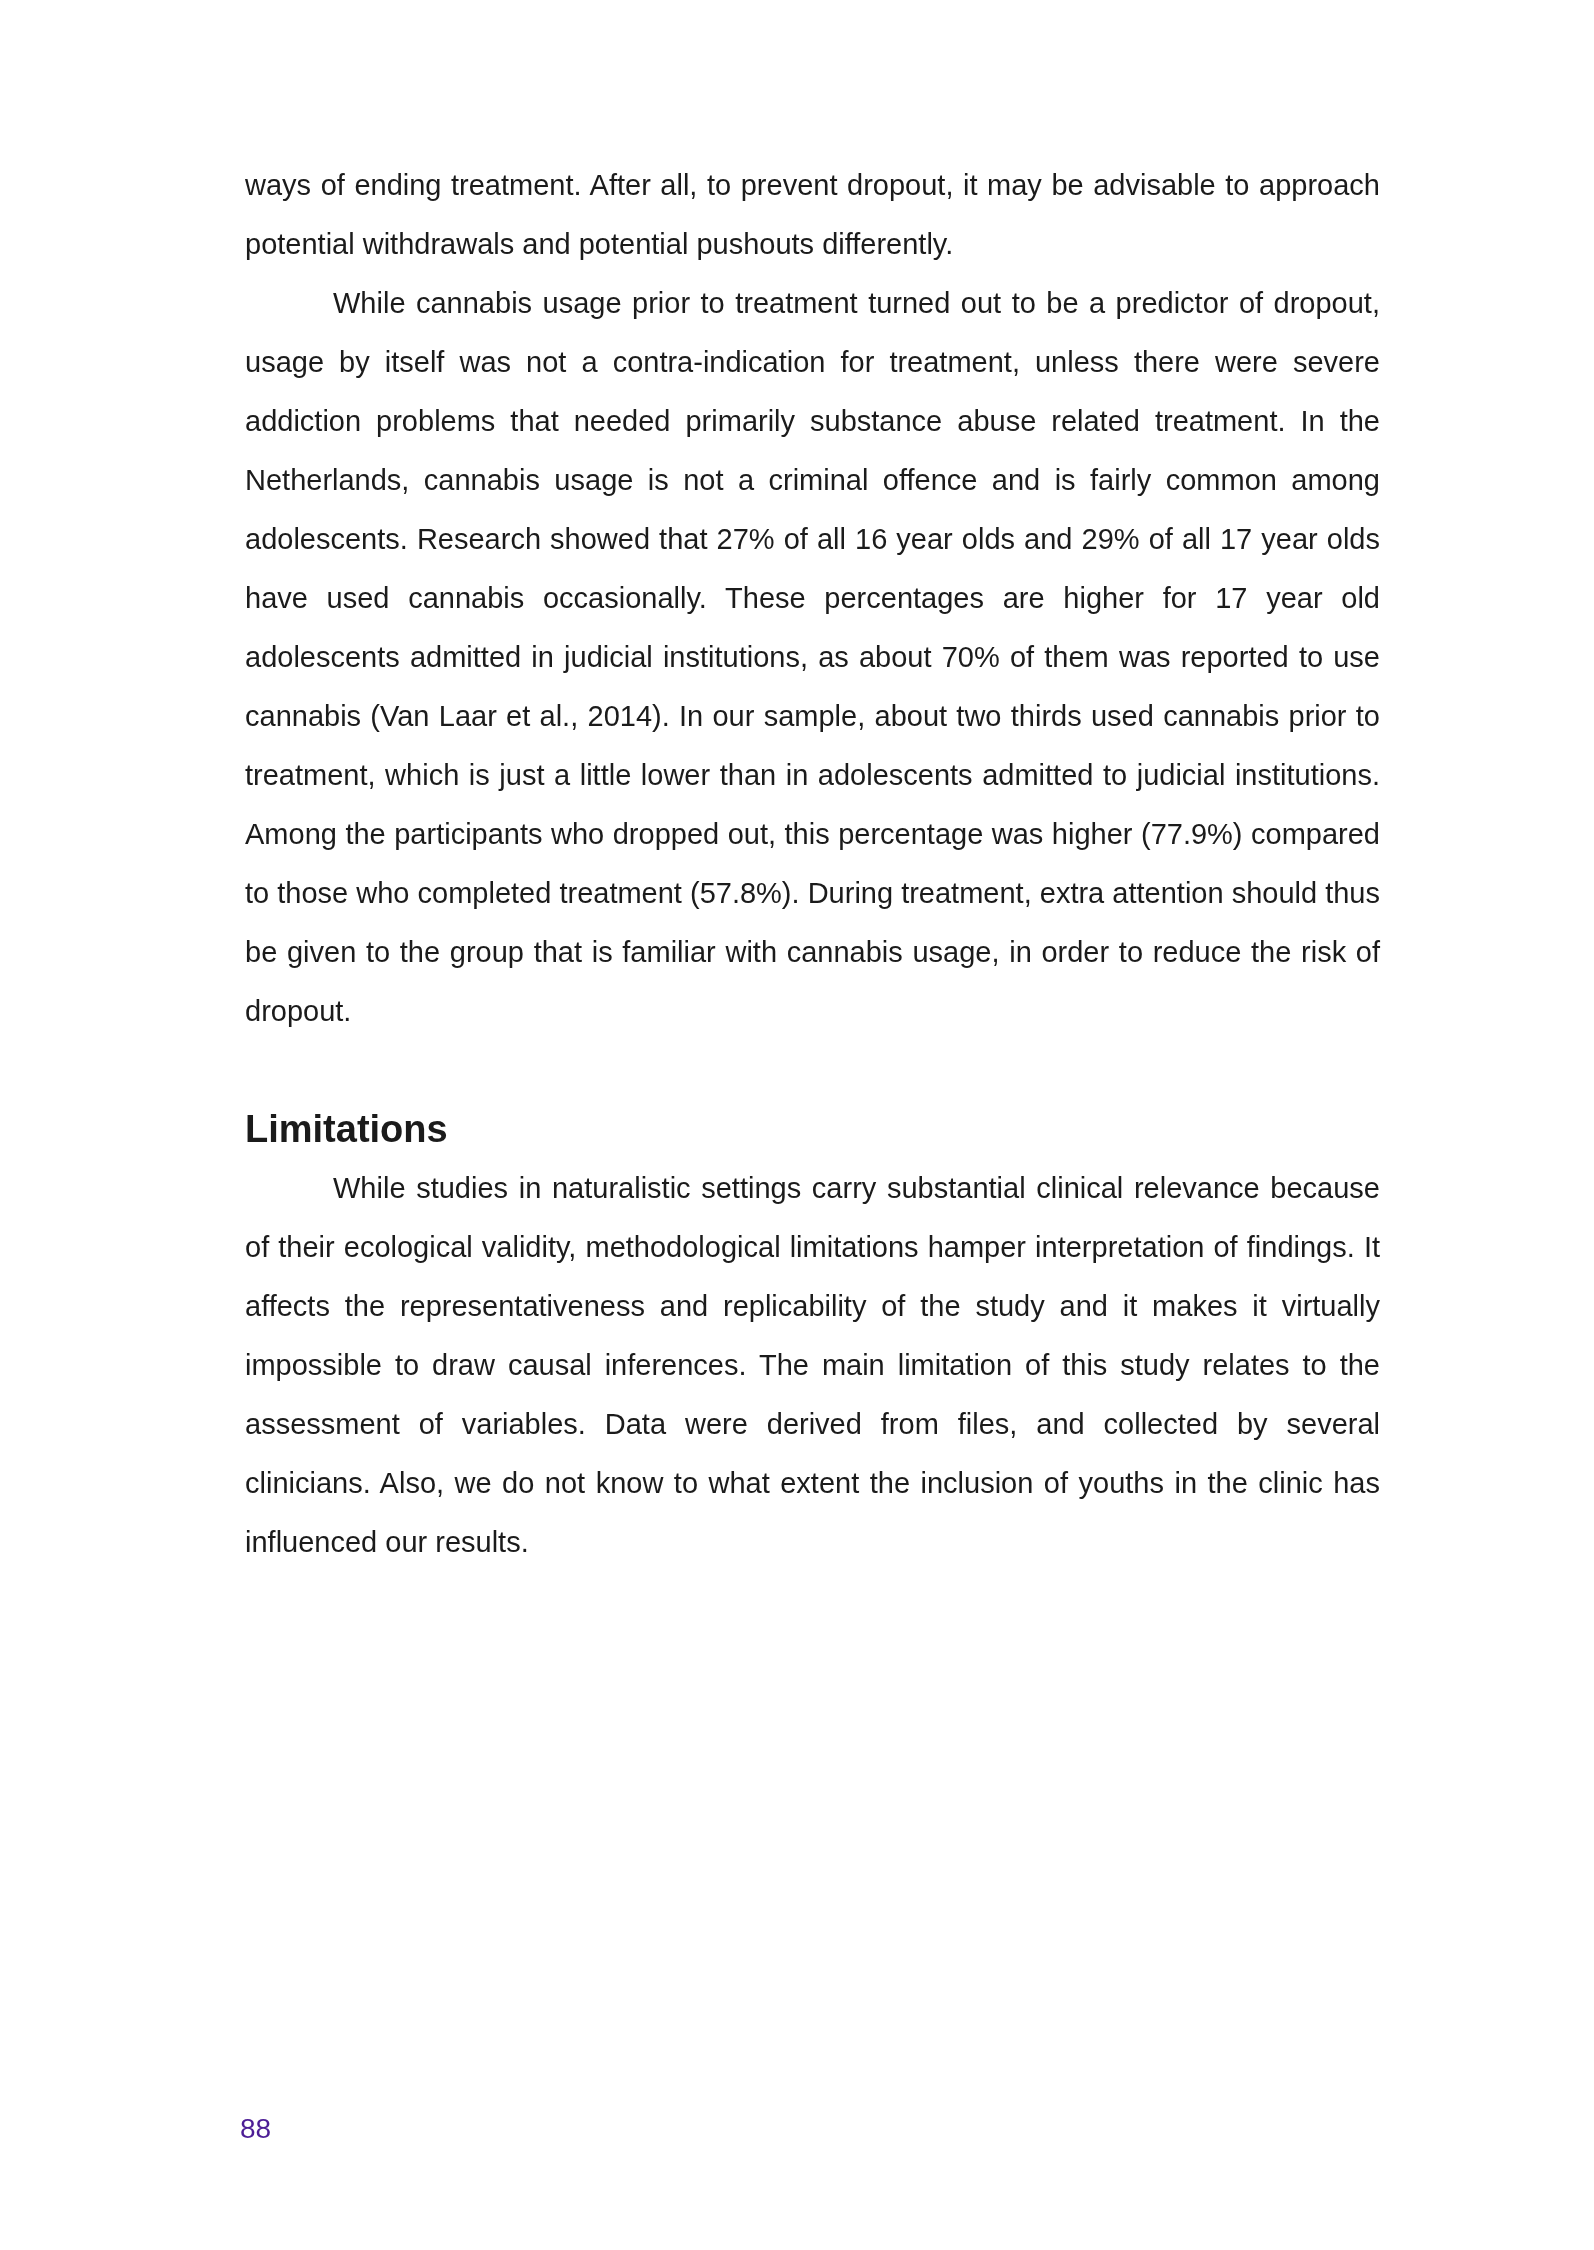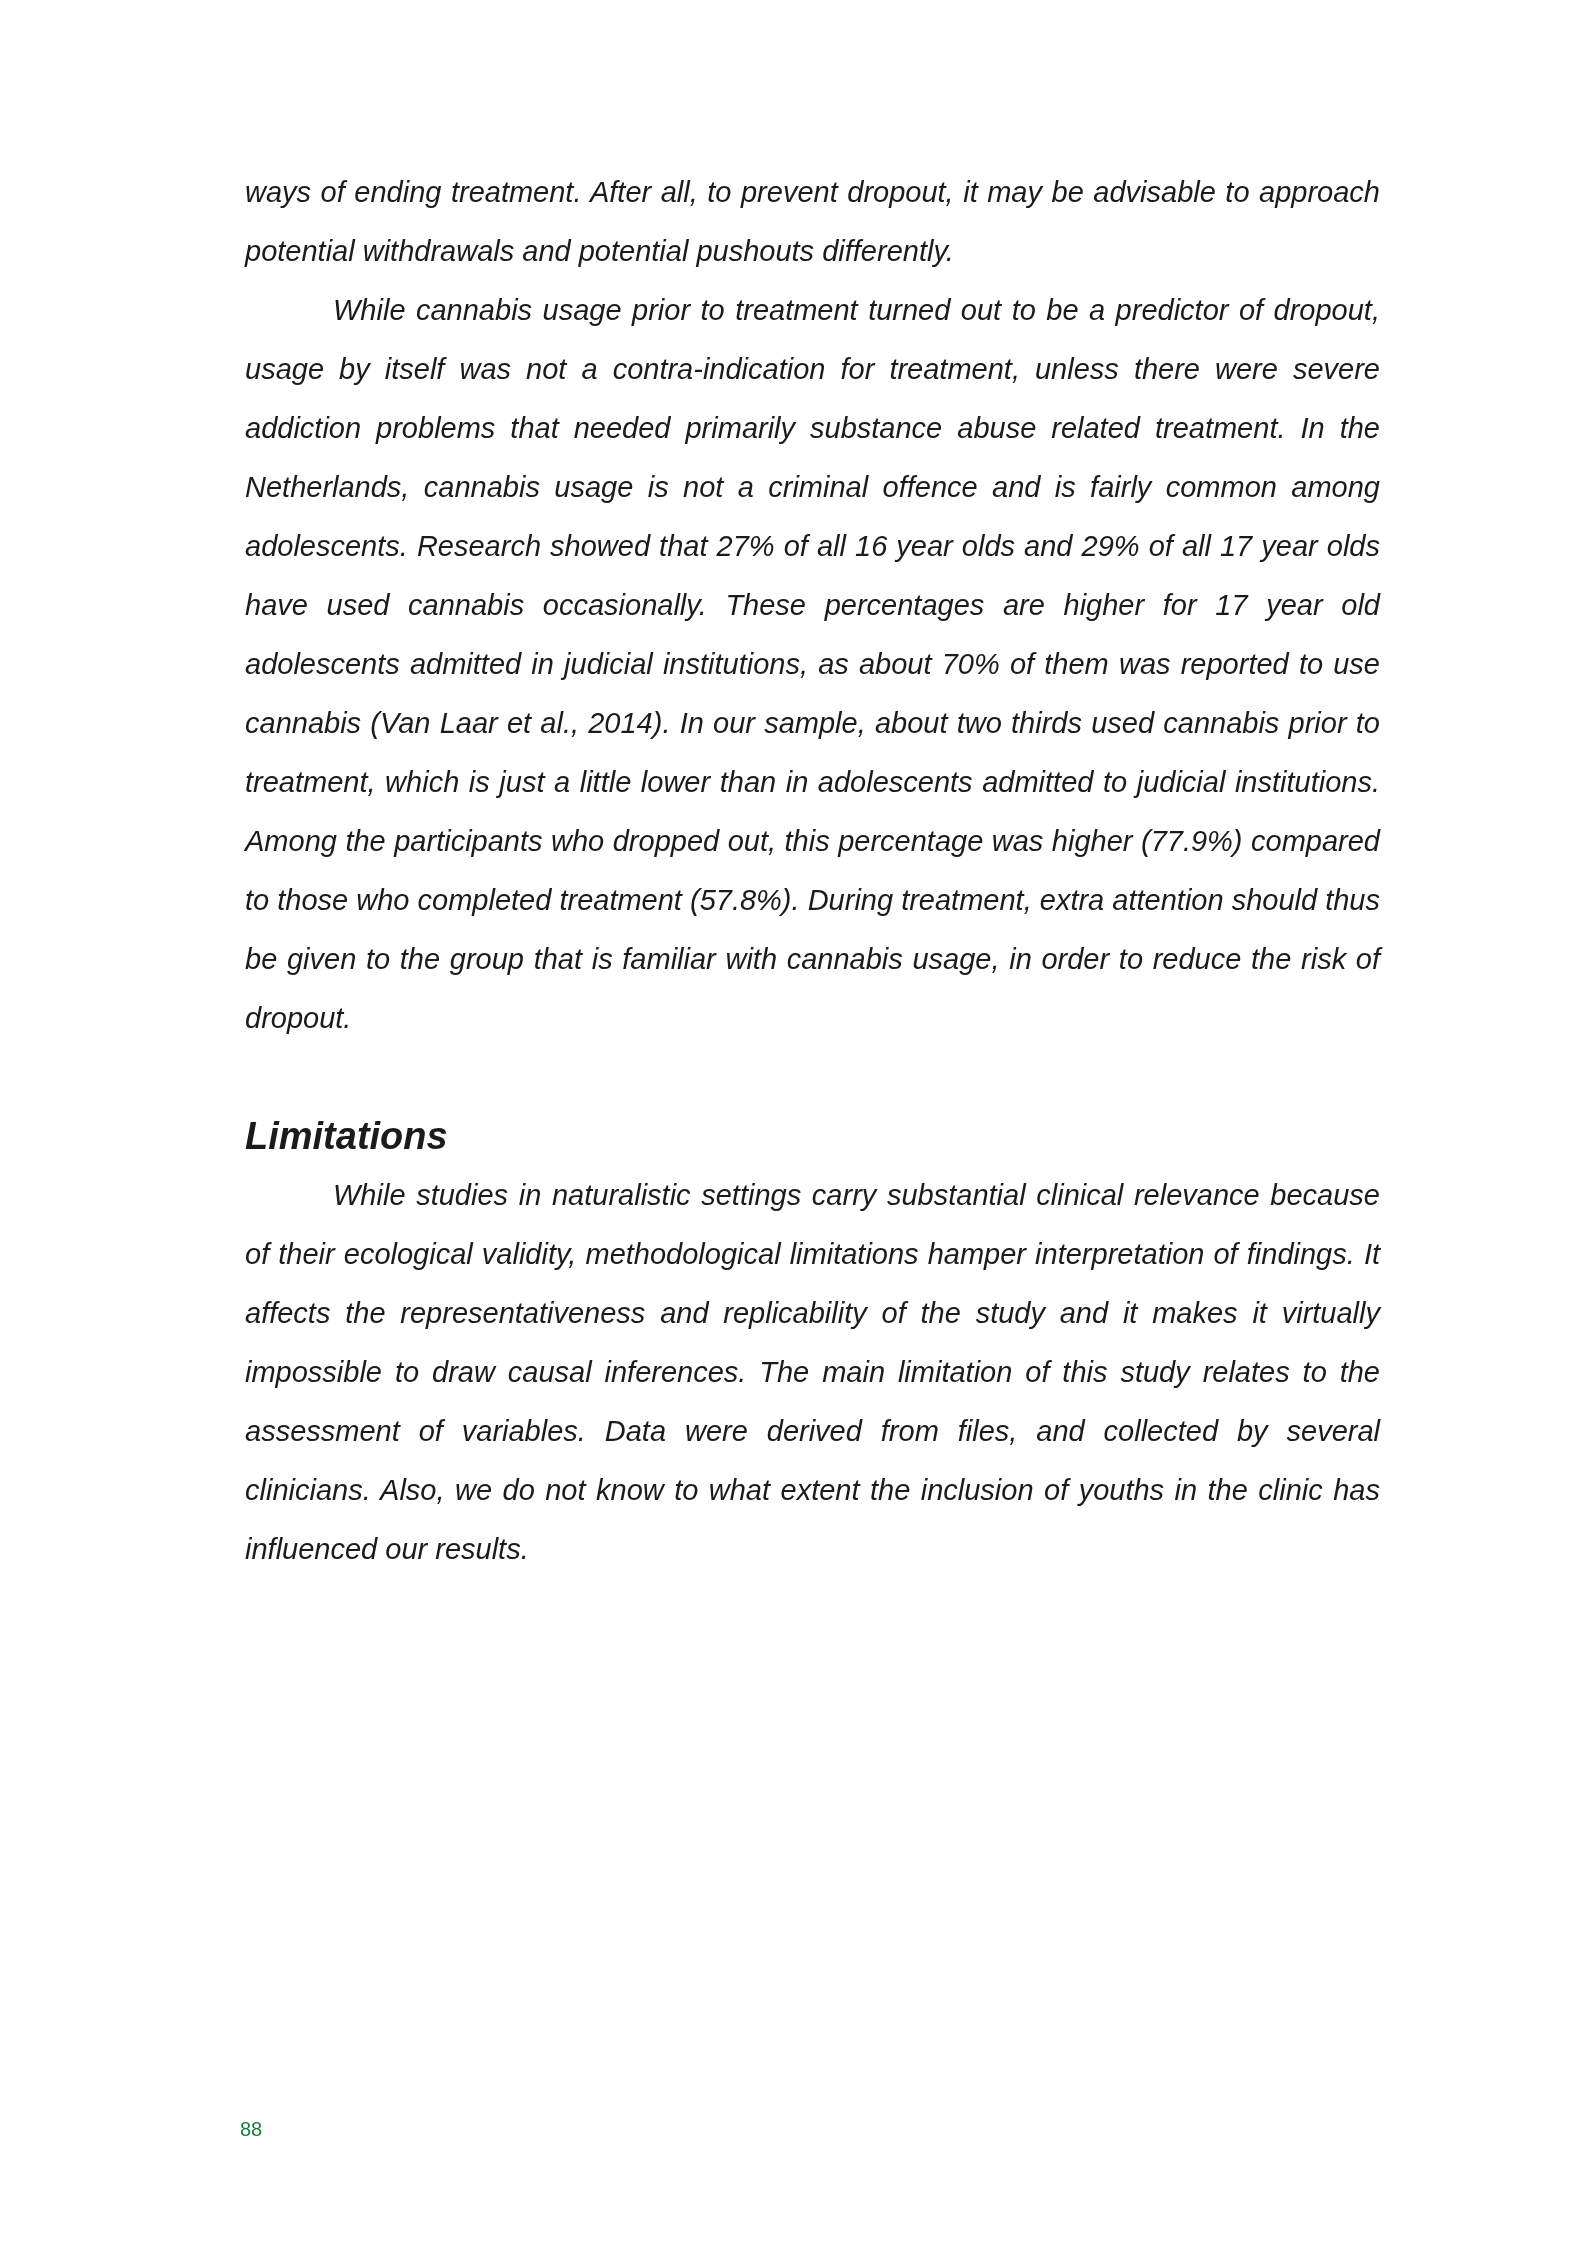--- a/index.html
+++ b/index.html
@@ -12,27 +12,26 @@
     width: 1594px;
     height: 2250px;
     background: #ffffff;
     font-family: "Liberation Sans", sans-serif;
     color: #1b1b1b;
     overflow: hidden;
   }
   .text-block {
     position: absolute;
     left: 245px;
-    top: 163px;
+    top: 156px;
     width: 1135px;
     font-size: 29px;
     line-height: 59px;
     text-align: justify;
     text-justify: inter-word;
-    font-style: italic;
   }
   .text-block p {
     margin: 0;
     padding: 0;
     text-align: justify;
     text-align-last: left;
   }
   .para-indent {
     text-indent: 88px;
   }
@@ -41,23 +40,23 @@
     margin-top: 59px !important;
     font-size: 38px;
     line-height: 59px;
     font-weight: bold;
     text-align: left !important;
   }
   .page-number {
     position: absolute;
     left: 240px;
     top: 2108px;
-    font-size: 20px;
+    font-size: 28px;
     line-height: 42px;
-    color: #15803d;
+    color: #4c1d95;
   }
 </style>
 </head>
 <body>
 
 <div class="page">
 
   <div class="text-block">
 
     <p>ways of ending treatment. After all, to prevent dropout, it may be advisable to approach potential withdrawals and potential pushouts differently.</p>

